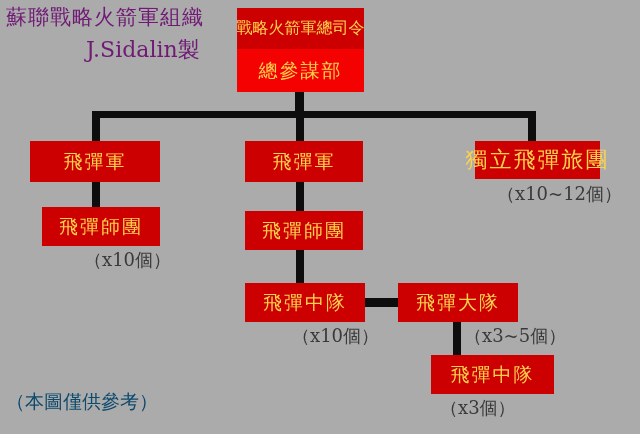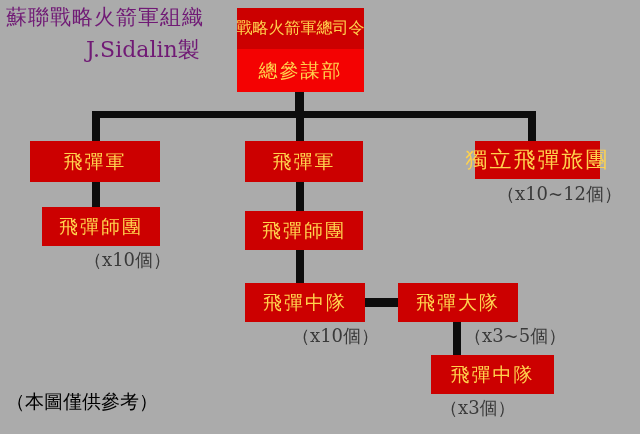--- a/index.html
+++ b/index.html
@@ -26,21 +26,21 @@
     white-space: nowrap;
     line-height: 1;
   }
   #title-main { left: 6px;  top: 7px; }
   #title-sub  { left: 86px; top: 39px; font-size: 22px; letter-spacing: 0px; }
 
   #footer-note {
     position: absolute;
     left: 6px;
     top: 392px;
-    color: #000000;
+    color: #0c4a6e;
     font-family: Liberation Sans, sans-serif;
     font-size: 19px;
     white-space: nowrap;
     line-height: 1;
   }
 
   
   .box {
     position: absolute;
     background: #cc0000;

